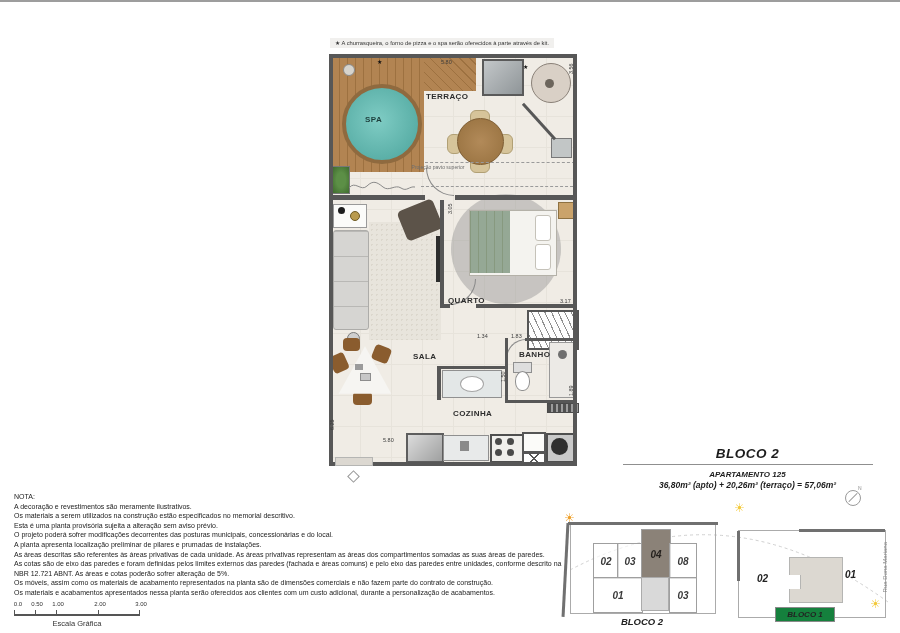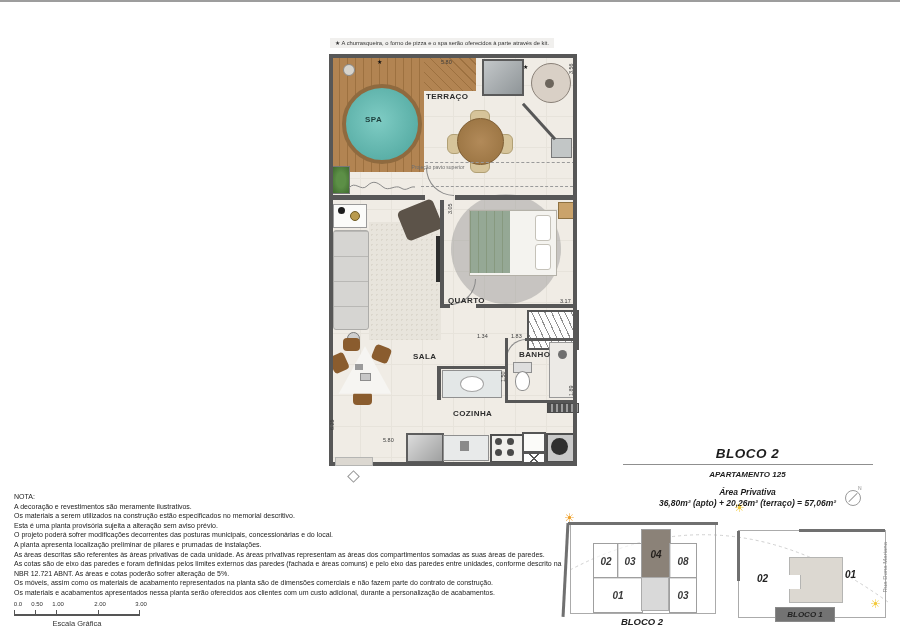--- a/index.html
+++ b/index.html
@@ -159,21 +159,20 @@
 
     <div class="furn" style="left:6px;top:403px;width:36px;height:7px;background:#dcd8d1;border:1px solid #b5b5b3;z-index:5;"></div>
   </div>
 
   <div class="abs" style="left:349px;top:470px;width:7px;height:7px;border:1px solid #979797;transform:rotate(45deg);"></div>
 
   <div class="abs" style="left:615px;top:444px;width:265px;text-align:center;color:#1c1c1c;">
     <div style="font-style:italic;font-weight:bold;font-size:13.5px;letter-spacing:.5px;">BLOCO 2</div>
     <div style="width:250px;height:1px;background:#8f8f8f;margin:3px auto 5px;"></div>
     <div style="font-style:italic;font-weight:bold;font-size:8px;">APARTAMENTO 125</div>
-    <div style="font-style:italic;font-weight:bold;font-size:8.5px;margin-top:8px;">Área Privativa</div>
     <div style="font-style:italic;font-weight:bold;font-size:8.5px;margin-top:1px;">36,80m² (apto) + 20,26m² (terraço) = 57,06m²</div>
   </div>
 
   <div class="abs" style="left:845px;top:485px;width:20px;height:20px;">
     <div style="position:absolute;left:0;top:3px;width:14px;height:14px;border:1px solid #9a9a9a;border-radius:50%;"></div>
     <div style="position:absolute;left:2px;top:10px;width:12px;height:1px;background:#8f8f8f;transform:rotate(-45deg);"></div>
     <div style="position:absolute;left:13px;top:-2px;font-size:5px;color:#8f8f8f;">N</div>
   </div>
 
   <div class="abs" style="left:558px;top:502px;width:340px;height:128px;">
@@ -210,21 +209,21 @@
     </div>
     <div class="abs klabel" style="left:40px;top:112px;width:88px;text-align:center;font-size:9.5px;">BLOCO 2</div>
 
     <div class="abs" style="left:180px;top:26px;width:146px;height:86px;border:1px solid #ababab;">
       <div style="position:absolute;left:60px;top:-2px;width:86px;height:3px;background:#707070;"></div>
       <div style="position:absolute;left:-2px;top:0px;width:3px;height:50px;background:#707070;"></div>
       <div style="position:absolute;left:50px;top:26px;width:52px;height:44px;background:#dcd8d1;border:1px solid #b5b5b3;"></div>
       <div style="position:absolute;left:50px;top:44px;width:11px;height:14px;background:#fff;border-right:1px solid #b5b5b3;"></div>
       <div class="klabel" style="position:absolute;left:18px;top:42px;font-size:10px;">02</div>
       <div class="klabel" style="position:absolute;left:106px;top:38px;font-size:10px;">01</div>
-      <div style="position:absolute;left:36px;top:76px;width:58px;height:13px;border:1px solid #8a8a8a;background:#737373;display:flex;align-items:center;justify-content:center;">
+      <div style="position:absolute;left:36px;top:76px;width:58px;height:13px;border:1px solid #8a8a8a;background:#15803d;display:flex;align-items:center;justify-content:center;">
         <span class="klabel" style="font-size:8px;">BLOCO 1</span>
       </div>
     </div>
 
     <div class="abs" style="left:324px;top:38px;font-size:6px;color:#8a8a8a;writing-mode:vertical-rl;transform:rotate(180deg);">Rua Dona Mariana</div>
   </div>
 
   <div class="abs" style="left:14px;top:490px;width:548px;">
     <div class="notaline" style="font-weight:normal;">NOTA:</div>
     <div class="notaline">A decoração e revestimentos são meramente ilustrativos.</div>

